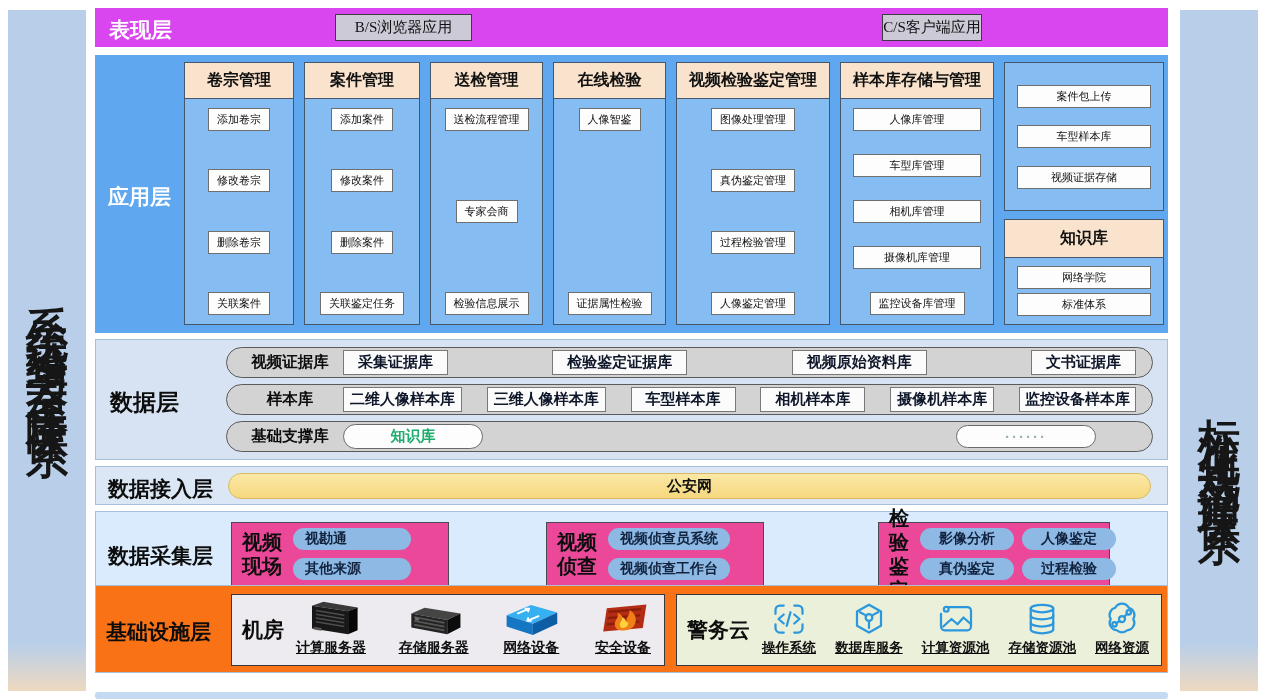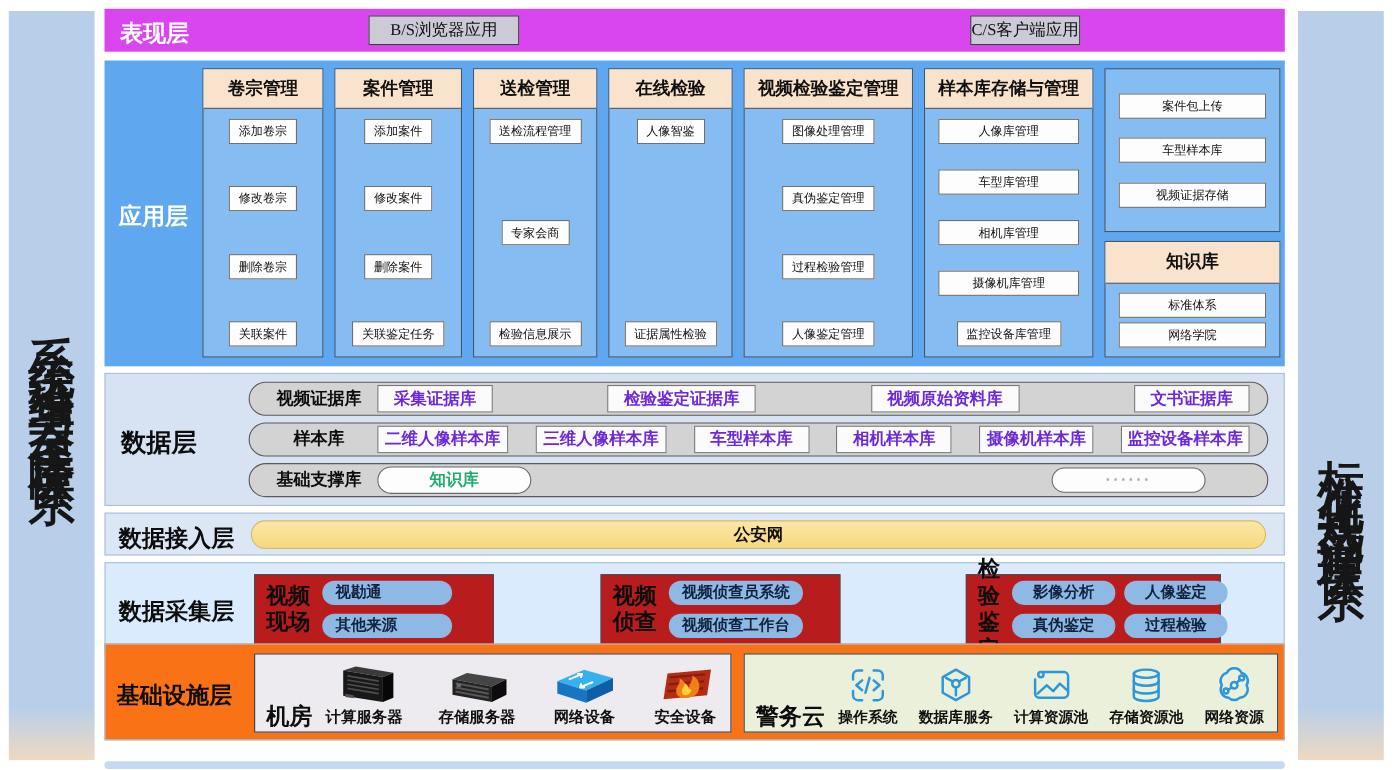--- a/index.html
+++ b/index.html
@@ -52,57 +52,57 @@
 
   
   .data-layer { top:339px; height:121px; background:#d7e3f2; border:1px solid #a8bfda; }
   .data-layer .band-label { position:absolute; left:14px; top:47px; }
   .data-rows { position:absolute; left:130px; right:14px; top:7px; bottom:7px;
     display:flex; flex-direction:column; gap:6px; }
   .data-row { flex:1; background:#d3d3d3; border:1.5px solid #5a5a5a; border-radius:17px;
     display:flex; align-items:center; padding:0 16px 0 10px; }
   .row-label { width:106px; flex:0 0 106px; text-align:center; font-weight:bold; font-size:15.5px; color:#0d0d0d; }
   .row-items { flex:1; display:flex; justify-content:space-between; align-items:center; }
-  .db-box { background:#fbfbfb; border:1px solid #787878; color:#6d28d9; font-weight:bold;
+  .db-box { background:#fbfbfb; border:1px solid #787878; color:#0f172a; font-weight:bold;
     font-size:15px; padding:2px 14px; white-space:nowrap; text-align:center; }
   .db-pill { background:#fdfdfd; border:1.5px solid #6a6a6a; border-radius:13px; color:#1fad6e;
     font-weight:bold; font-size:15px; padding:2px 26px; white-space:nowrap; text-align:center; min-width:140px; }
   .db-pill.dots { color:#9ab5a2; letter-spacing:2px; }
 
   
   .access-layer { top:466px; height:39px; background:#dce7f5; border:1px solid #a8bfda; }
   .access-layer .band-label { position:absolute; left:12px; top:8px; }
   .net-pill { position:absolute; left:132px; right:16px; top:6px; height:26px;
     background:linear-gradient(180deg,#fbe8a6,#f6d87e); border:1px solid #d9ba62; border-radius:13px;
     display:flex; align-items:center; justify-content:center; font-weight:bold; font-size:15px; color:#111; }
 
   
   .collection-layer { top:511px; height:84px; background:#d9ebfc; border:1px solid #a8bfda; }
   .collection-layer .band-label { position:absolute; left:12px; top:30px; }
-  .group { position:absolute; top:10px; height:64px; background:#b91c1c; border:1.5px solid #4a4a52;
+  .group { position:absolute; top:10px; height:64px; background:#ec4899; border:1.5px solid #4a4a52;
     display:flex; align-items:center; padding:0 10px; gap:11px; }
   .group.g1 { left:135px; width:218px; }
   .group.g2 { left:450px; width:218px; }
   .group.g3 { left:782px; width:232px; }
   .group-label { font-size:20px; font-weight:bold; color:#0d0d0d; line-height:1.2; text-align:center; }
   .pill-col { display:flex; flex-direction:column; gap:8px; align-items:flex-start; }
   .pill-grid { display:grid; grid-template-columns:94px 94px; gap:8px 8px; }
   .blue-pill { background:#8db9e4; border-radius:12px; color:#12233f; font-weight:bold;
     font-size:14px; padding:2px 12px; white-space:nowrap; }
   .pill-grid .blue-pill { text-align:center; }
 
   
   .infrastructure { top:585px; height:88px; background:#f97316; border:1px solid #a8bfda; }
   .infrastructure .band-label { position:absolute; left:10px; top:32px; }
   .infra-box { position:absolute; top:8px; height:72px; border:1.5px solid #38383f;
-    display:flex; align-items:flex-end; padding:0 10px; gap:10px; }
+    display:flex; align-items:center; padding:0 10px; gap:10px; }
   .infra-box.room { left:135px; width:434px; background:#edebf0; }
   .infra-box.cloud { left:580px; width:486px; background:#ebf0da; }
   .infra-label { font-size:21px; font-weight:bold; color:#0d0d0d; white-space:nowrap; }
-  .infra-items { flex:1; display:flex; justify-content:space-between; align-items:flex-end; height:62px; padding:2px 2px 4px; }
+  .infra-items { flex:1; display:flex; justify-content:space-between; align-items:flex-end; height:62px; padding:2px 2px 4px;text-decoration:underline; }
   .infra-item { display:flex; flex-direction:column; align-items:center; justify-content:flex-end; gap:2px; }
   .infra-caption { font-family:"Liberation Serif", serif; font-weight:bold; font-size:14px; color:#111; white-space:nowrap; }
   .hw-icon svg { display:block; }
   .cloud-icon svg { display:block; }
 
   .bottom-strip { position:absolute; left:0; right:0; top:692px; height:7px; background:#c3daf0; border-radius:3px; }
 </style>
 </head>
 <body>
 
@@ -189,22 +189,22 @@
           <div class="subbox upper">
             <div class="col-items">
               <div class="app-item" style="min-width:134px">案件包上传</div>
               <div class="app-item" style="min-width:134px">车型样本库</div>
               <div class="app-item" style="min-width:134px">视频证据存储</div>
             </div>
           </div>
           <div class="subbox lower">
             <div class="col-header">知识库</div>
             <div class="col-items">
+              <div class="app-item" style="min-width:134px">网络学院</div>
               <div class="app-item" style="min-width:134px">标准体系</div>
-              <div class="app-item" style="min-width:134px">网络学院</div>
             </div>
           </div>
         </div>
 
       </div>
     </div>
 
     <div class="band data-layer">
       <span class="band-label dark" style="font-size:23px">数据层</span>
       <div class="data-rows">

